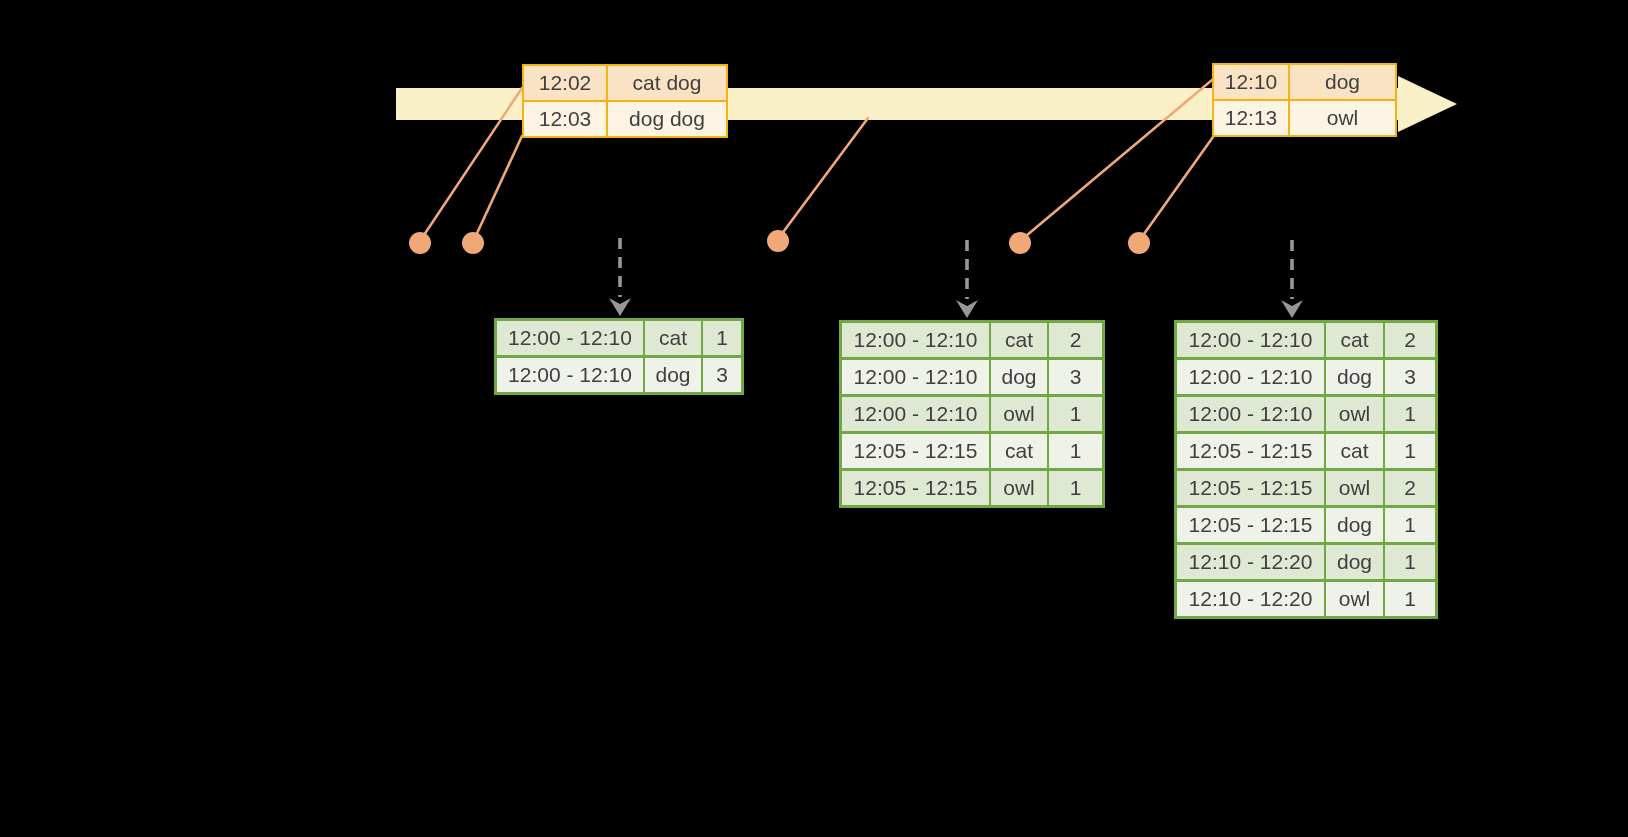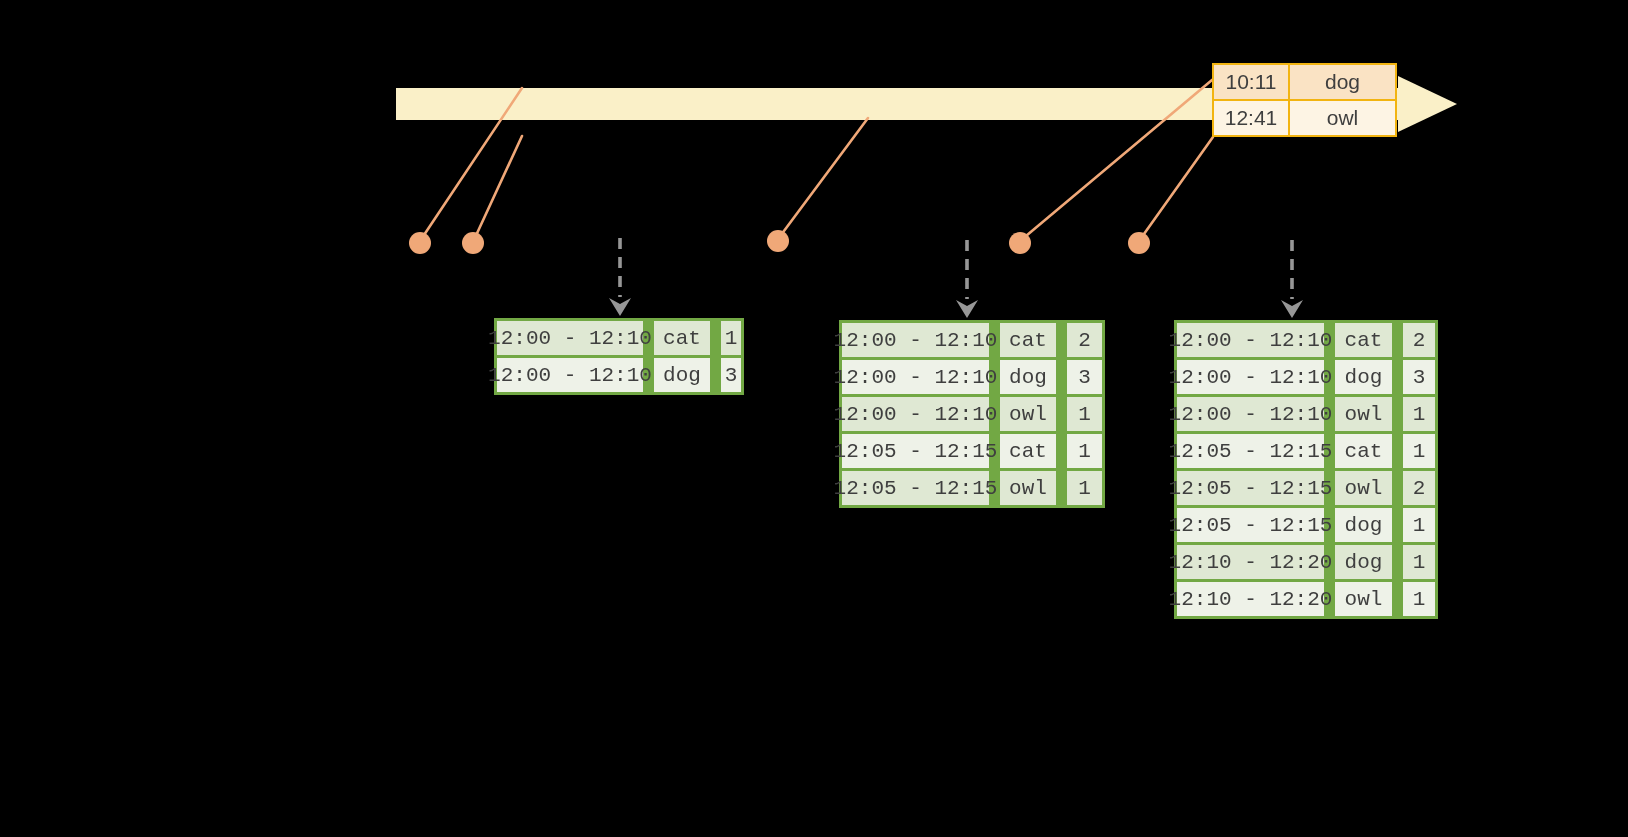--- a/index.html
+++ b/index.html
@@ -16,21 +16,21 @@
   .sline{stroke:var(--salmon,#f0a878);stroke-width:2.6;fill:none;stroke-linecap:round;}
   .sdot{fill:var(--salmon,#f0a878);}
   .garrow{stroke:var(--gray-arrow,#979797);stroke-width:3.6;stroke-dasharray:11 8;fill:none;}
   .ghead{fill:var(--gray-arrow,#979797);}
 
   .dtable{position:absolute;z-index:1;display:flex;flex-direction:column;}
   .etable{background:var(--orange-border,#f2b411);gap:2px;padding:2px;}
   .rtable{background:var(--green-border,#72a844);gap:3px;padding:3px;}
   .trow{display:grid;}
   .etable .trow{gap:2px;}
-  .rtable .trow{gap:11px;font-family:Liberation Mono, monospace;}
+  .rtable .trow{gap:2px;}
   .tcell{
     display:flex;align-items:center;justify-content:center;
     height:34px;font-size:21px;color:var(--table-text,#3f3f3f);
     white-space:nowrap;
   }
   .etable .trow:nth-child(odd) .tcell{background:var(--orange-row-dark,#fae3c4);}
   .etable .trow:nth-child(even) .tcell{background:var(--orange-row-light,#fdf4e4);}
   .rtable .trow:nth-child(odd) .tcell{background:var(--green-row-dark,#dfe8d3);}
   .rtable .trow:nth-child(even) .tcell{background:var(--green-row-light,#eef2e8);}
 
@@ -73,29 +73,39 @@
     <line class="garrow" x1="620" y1="238" x2="620" y2="297"></line>
     <polygon class="ghead" points="609,298 620,316 631,298 620,304"></polygon>
 
     <line class="garrow" x1="967" y1="240" x2="967" y2="299"></line>
     <polygon class="ghead" points="956,300 967,318 978,300 967,306"></polygon>
 
     <line class="garrow" x1="1292" y1="240" x2="1292" y2="299"></line>
     <polygon class="ghead" points="1281,300 1292,318 1303,300 1292,306"></polygon>
   </svg>
 
+  <div id="etableA" class="dtable etable">
+      <div class="trow">
+        <div class="tcell col-time">12:02</div>
+        <div class="tcell col-words">cat dog</div>
+      </div>
+      <div class="trow">
+        <div class="tcell col-time">12:03</div>
+        <div class="tcell col-words">dog dog</div>
+      </div>
+    </div>
 
 
   <div id="etableC" class="dtable etable">
       <div class="trow">
-        <div class="tcell col-time">10:11</div>
+        <div class="tcell col-time">12:10</div>
         <div class="tcell col-words">dog</div>
       </div>
       <div class="trow">
-        <div class="tcell col-time">12:41</div>
+        <div class="tcell col-time">12:13</div>
         <div class="tcell col-words">owl</div>
       </div>
     </div>
 
   <div id="rtable1" class="dtable rtable">
       <div class="trow">
         <div class="tcell col-window">12:00 - 12:10</div>
         <div class="tcell col-word">cat</div>
         <div class="tcell col-count">1</div>
       </div>

